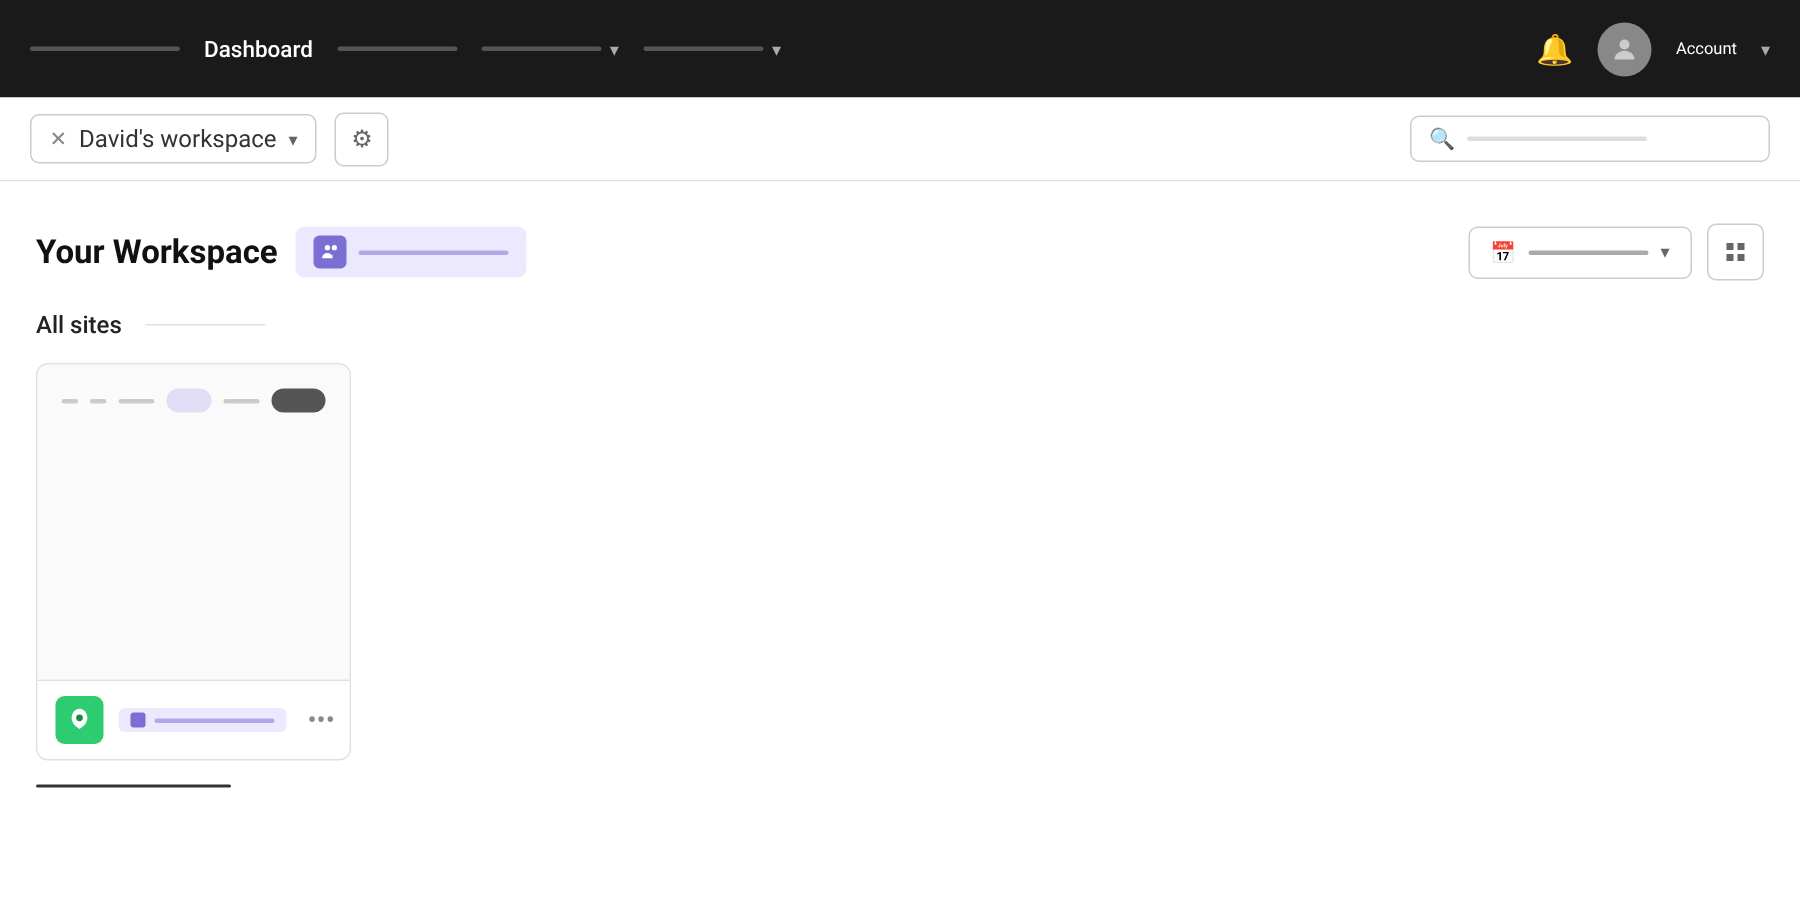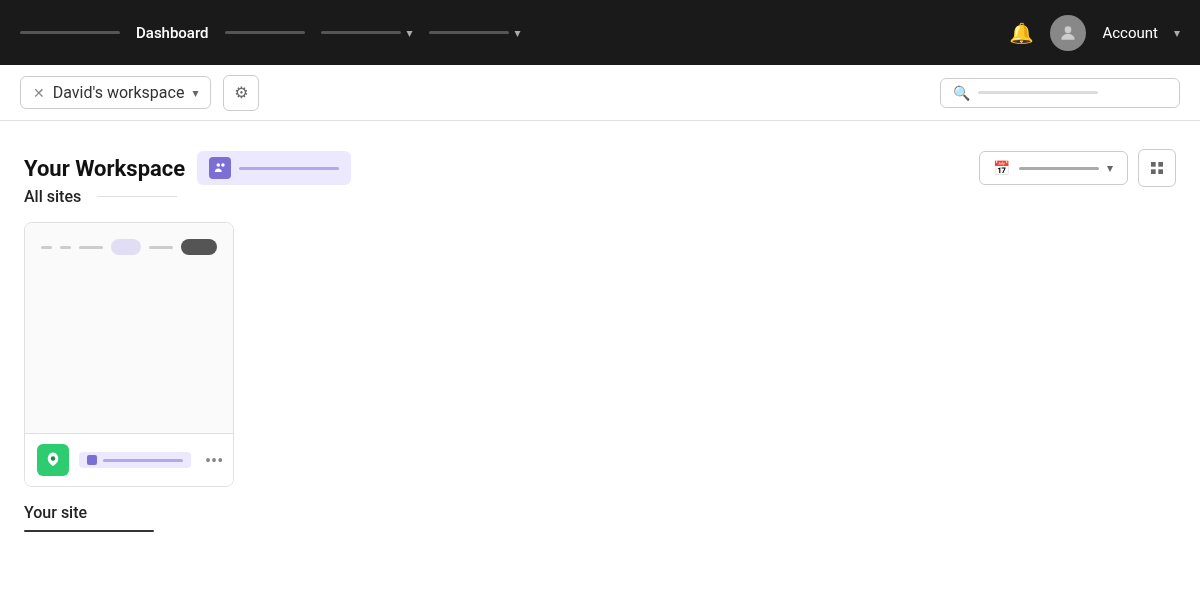--- a/index.html
+++ b/index.html
@@ -59,21 +59,21 @@
       border-radius: 50%;
       background: #888;
       display: flex;
       align-items: center;
       justify-content: center;
       color: #fff;
       font-size: 18px;
     }
     .account-label {
       color: #fff;
-      font-size: 15px;
+      font-size: 11px;
       cursor: pointer;
     }
 
     
     .sub-nav {
       background: #fff;
       border-bottom: 1px solid #e0e0e0;
       height: 56px;
       display: flex;
       align-items: center;
@@ -142,20 +142,21 @@
       background: #fff;
       min-height: calc(600px - 55px - 56px);
       padding: 28px 24px;
     }
 
     
     .workspace-header {
       display: flex;
       align-items: center;
       justify-content: space-between;
+      margin-bottom: 20px;
     }
     .workspace-title-row {
       display: flex;
       align-items: center;
       gap: 12px;
     }
     .workspace-title {
       font-size: 22px;
       font-weight: 700;
       color: #111;
@@ -481,17 +482,16 @@
         <div class="site-info-badge">
           <div class="site-info-badge-icon"></div>
           <div class="site-info-bar"></div>
         </div>
       </div>
       <span class="site-more-btn">•••</span>
     </div>
   </div>
 
   <div class="your-site-section">
-    <div class="your-site-label">Your site</div>
     <div class="your-site-underline"></div>
   </div>
 
 </div>
 
 </body></html>

